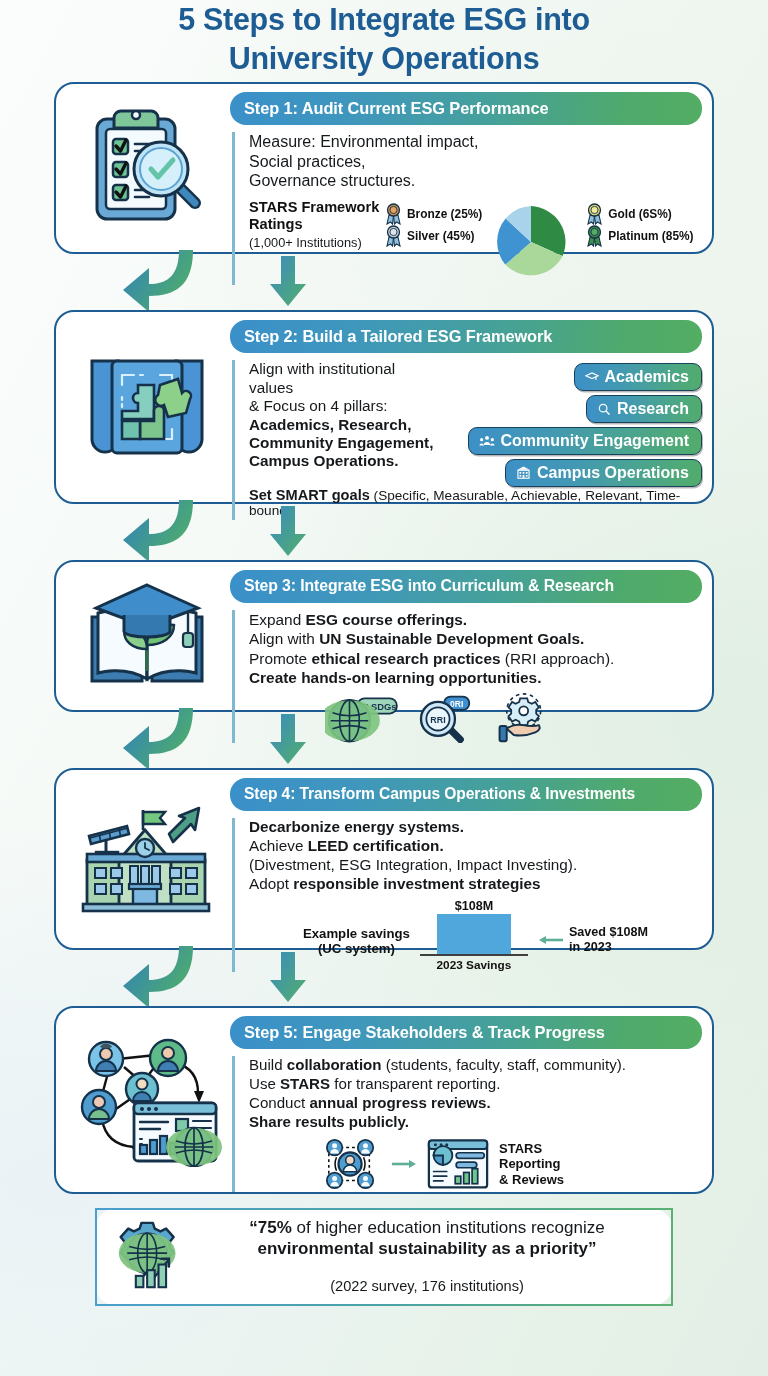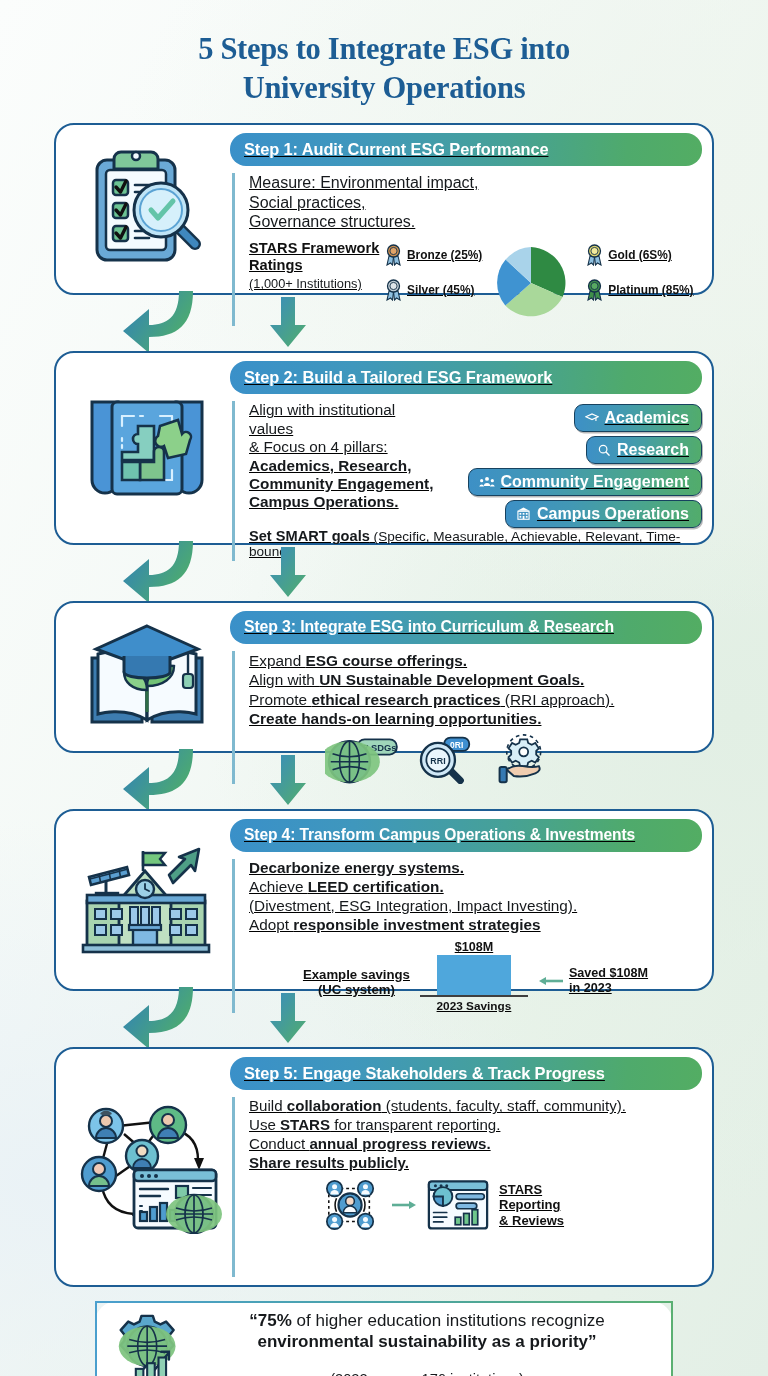--- a/index.html
+++ b/index.html
@@ -21,49 +21,46 @@
   }
 
   
   .page-title {
     text-align: center;
     color: #1d5d94;
     font-size: 30.5px;
     font-weight: bold;
     line-height: 1.28;
     letter-spacing: -0.3px;
-    padding-top: 30px;
-    font-family: Liberation Serif, serif;
   }
   .page-title .ln { display: block; }
 
   
   .flow {
     position: relative;
-    margin-top: 15px;
-    text-decoration: underline;
+    margin-top: 4px;
   }
 
   
   .step-card {
     position: relative;
     margin: 0 auto;
     width: 660px;
     background: #ffffff;
     border: 2.5px solid #1d5d94;
     border-radius: 20px;
     display: flex;
     align-items: stretch;
     padding: 8px 10px 8px 8px;
   }
   .step-card.s1 { height: 172px; }
   .step-card.s2 { height: 194px; }
   .step-card.s3 { height: 152px; }
   .step-card.s4 { height: 182px; }
-  .step-card.s5 { height: 240px; }
+  .step-card.s5 { height: 188px; }
 
   .card-icon {
     width: 166px;
     flex: 0 0 166px;
     display: flex;
     align-items: center;
     justify-content: center;
   }
 
   .card-body {
@@ -97,21 +94,21 @@
     margin-left: 2px;
   }
 
   
   .s1-grid { flex: 1; display: flex; flex-direction: column; }
   .s1-lines { font-size: 16px; line-height: 1.2; color: #16191c; }
   .s1-lower { display: flex; align-items: flex-start; margin-top: 9px; gap: 4px; }
   .stars-label { width: 132px; flex: 0 0 132px; }
   .stars-label .t1 { font-weight: bold; font-size: 14.6px; line-height: 1.17; color: #111; }
   .stars-label .t2 { font-size: 12.8px; margin-top: 2px; color: #16191c; }
-  .legend-col { display: flex; flex-direction: column; gap: 13px; padding-top: 4px; }
+  .legend-col { display: flex; flex-direction: column; padding-top: 4px; }
   .legend-item { display: flex; align-items: center; gap: 5px; font-size: 11.9px; font-weight: bold; color: #111; white-space: nowrap; }
   .pie-wrap { padding: 0 6px; align-self: center; margin-top: 4px;}
   .legend-col.right { padding-left: 6px; }
 
   
   .s2-flex { flex: 1; display: flex; flex-direction: column; }
   .s2-top { display: flex; gap: 24px; }
   .s2-text { flex: 1; font-size: 15.3px; line-height: 1.2; color: #16191c; }
   .s2-text .b { font-weight: bold; }
   .pillars { display: flex; flex-direction: column; align-items: flex-end; gap: 4px; padding-top: 3px; }

